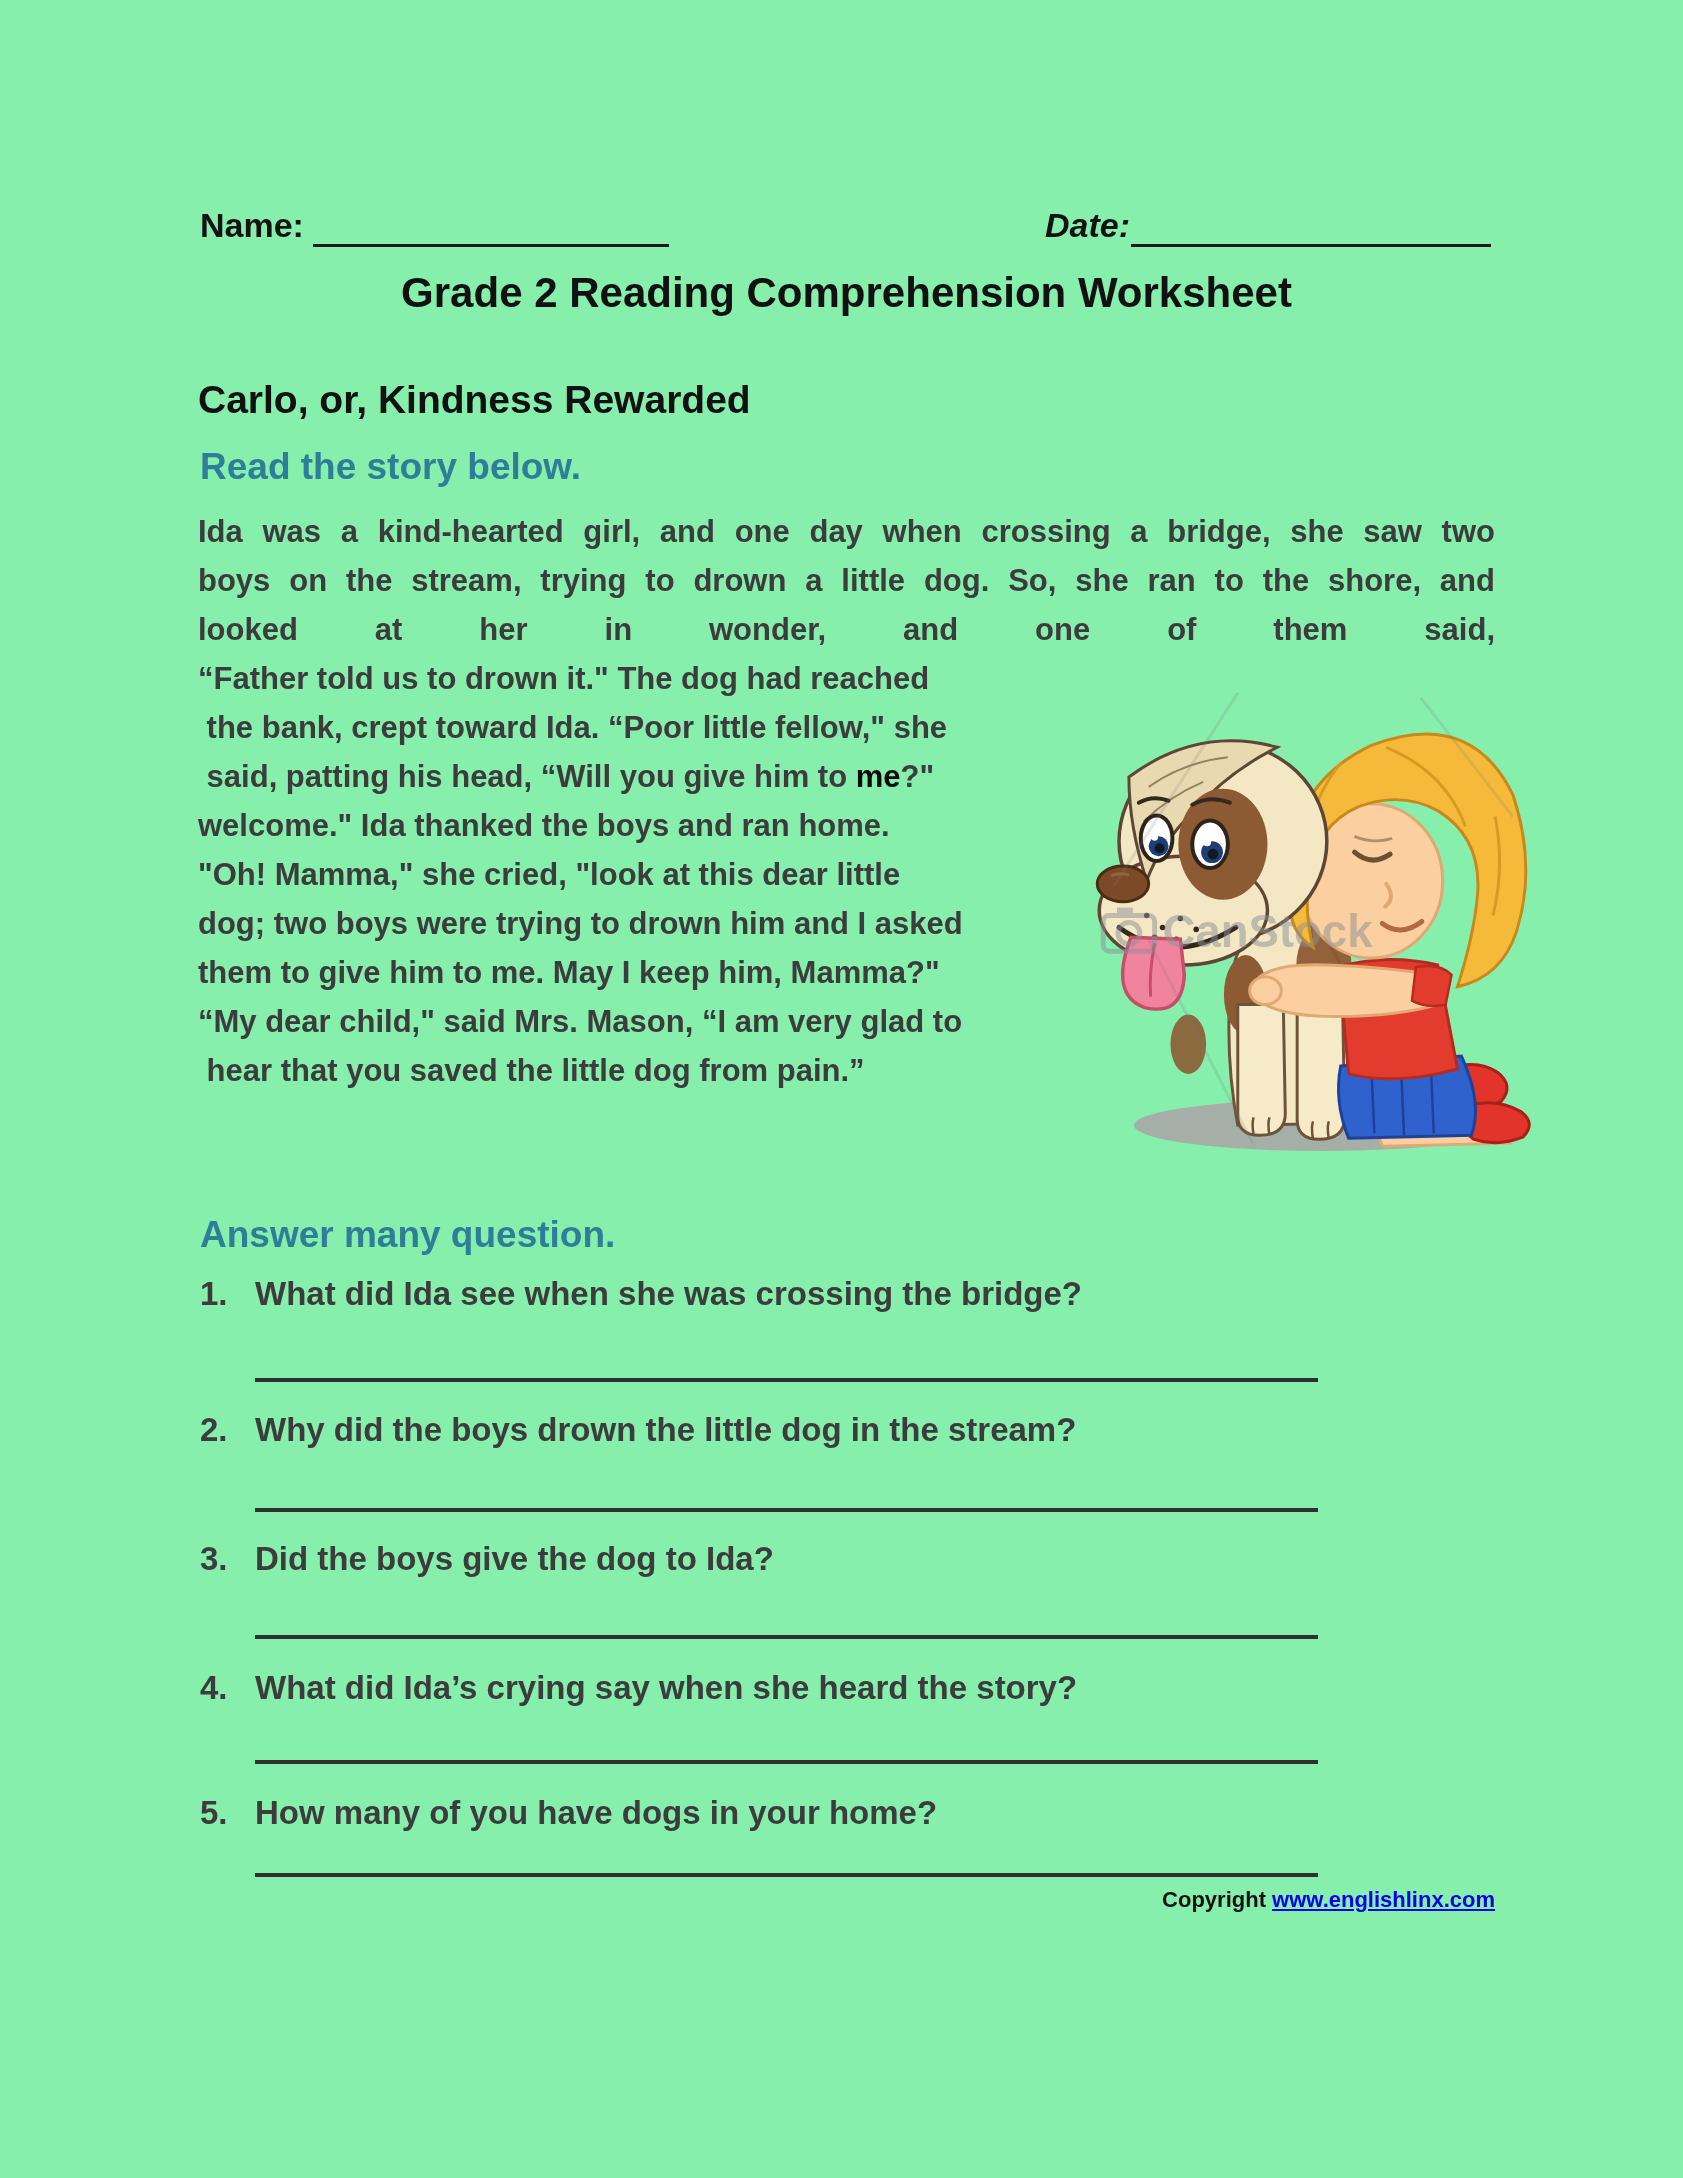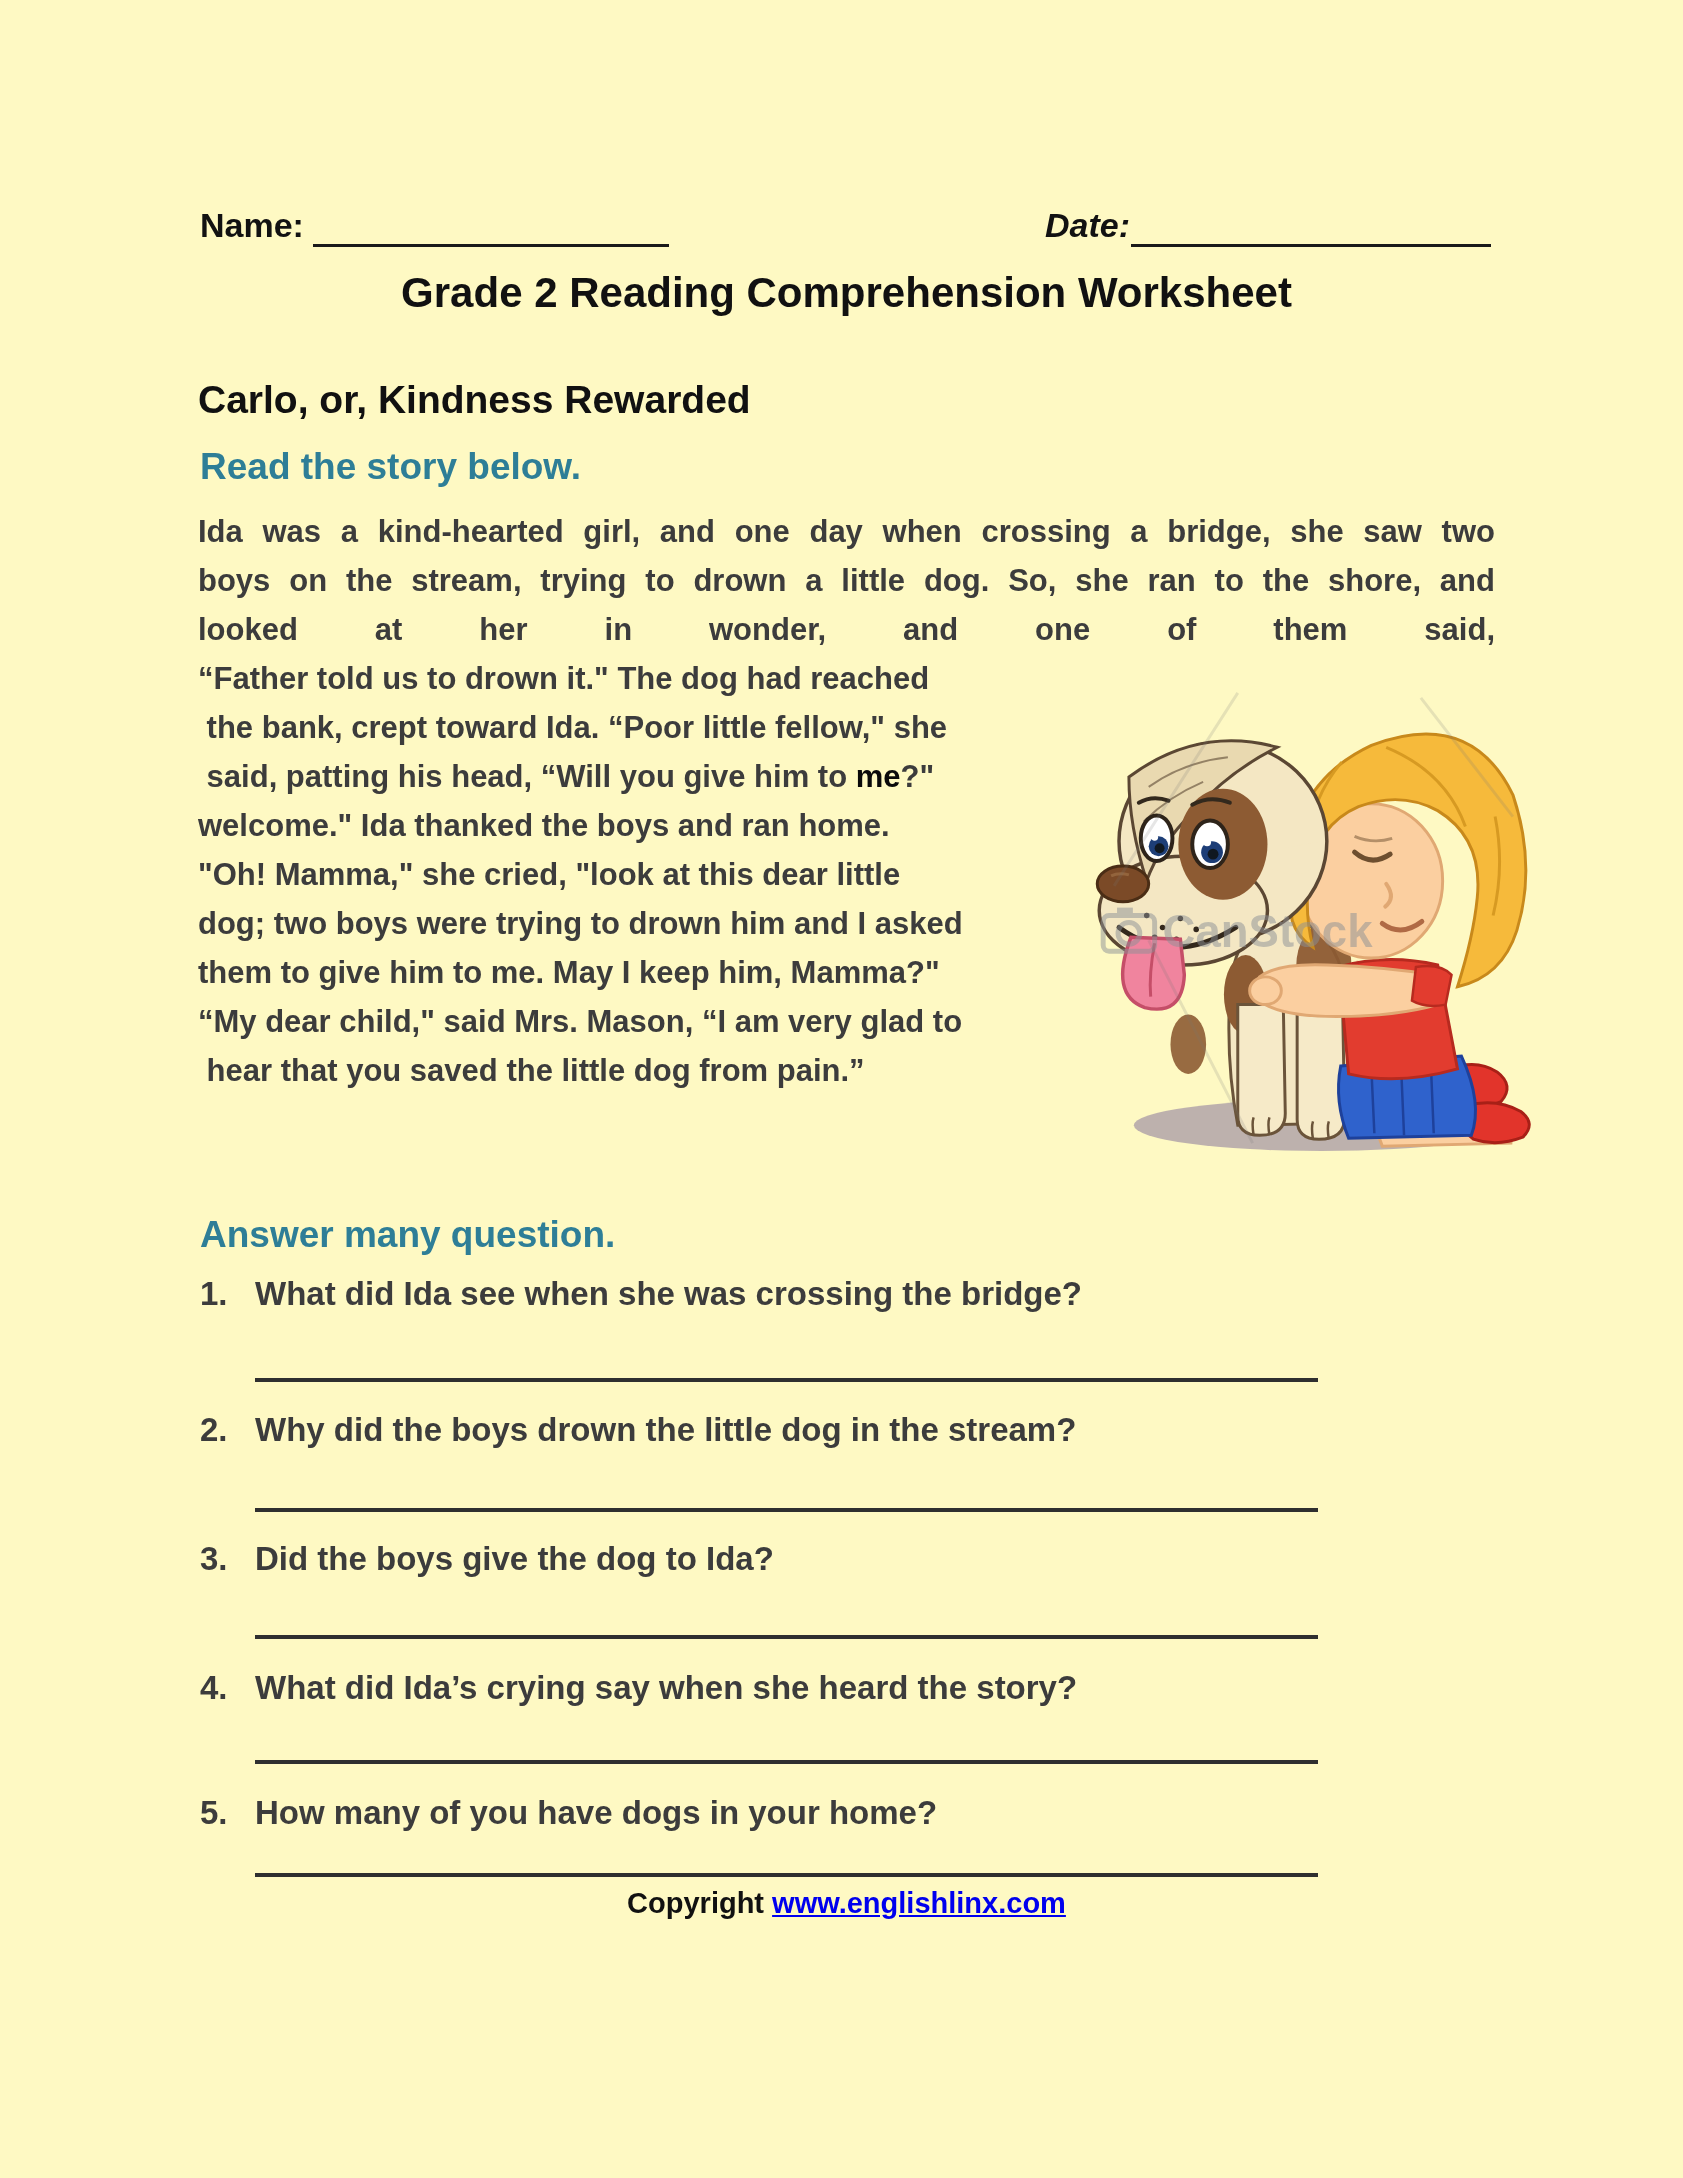--- a/index.html
+++ b/index.html
@@ -1,19 +1,19 @@
 <!DOCTYPE html>
 <html style="--teal: #2E7E97; --body: #3C3C3C; --link: #0000EE; --line: #2F2F2F;"><head>
 <meta charset="utf-8">
 <style>
   html,body{margin:0;padding:0;background:#888;}
   .page{
     position:relative;
     width:1683px;height:2178px;
-    background:#fef9c3;
+    background:#86efac;
     font-family:"Liberation Sans", sans-serif;
     overflow:hidden;
   }
   :root{
     --teal:#2E7E97;
     --body:#3C3C3C;
     --link:#0000EE;
     --line:#2F2F2F;
   }
   
@@ -53,22 +53,22 @@
   .q-num{width:55px;flex:none;}
   .q-text{flex:1;}
   .answer-line{position:absolute;left:55px;width:1063px;height:0;border-bottom:4px solid var(--line,#2F2F2F);}
   .q-row:nth-of-type(1){top:1275px;} .q-row:nth-of-type(1) .answer-line{top:103px;}
   .q-row:nth-of-type(2){top:1411px;} .q-row:nth-of-type(2) .answer-line{top:97px;}
   .q-row:nth-of-type(3){top:1540px;} .q-row:nth-of-type(3) .answer-line{top:95px;}
   .q-row:nth-of-type(4){top:1669px;} .q-row:nth-of-type(4) .answer-line{top:91px;}
   .q-row:nth-of-type(5){top:1794px;} .q-row:nth-of-type(5) .answer-line{top:79px;}
 
   
-  .footer{position:absolute;left:198px;top:1887px;width:1297px;text-align:center;
-    font-size:29px;font-weight:700;color:#111;}
+  .footer{position:absolute;left:198px;top:1887px;width:1297px;text-align:right;
+    font-size:22px;font-weight:700;color:#111;}
   .footer a{color:var(--link,#0000EE);text-decoration:underline;}
 </style>
 </head>
 <body>
 
 <div class="page">
 
   <span class="field-label name-label">Name:</span>
   <div class="write-line name-line"></div>
   <span class="field-label date-label">Date:</span>

